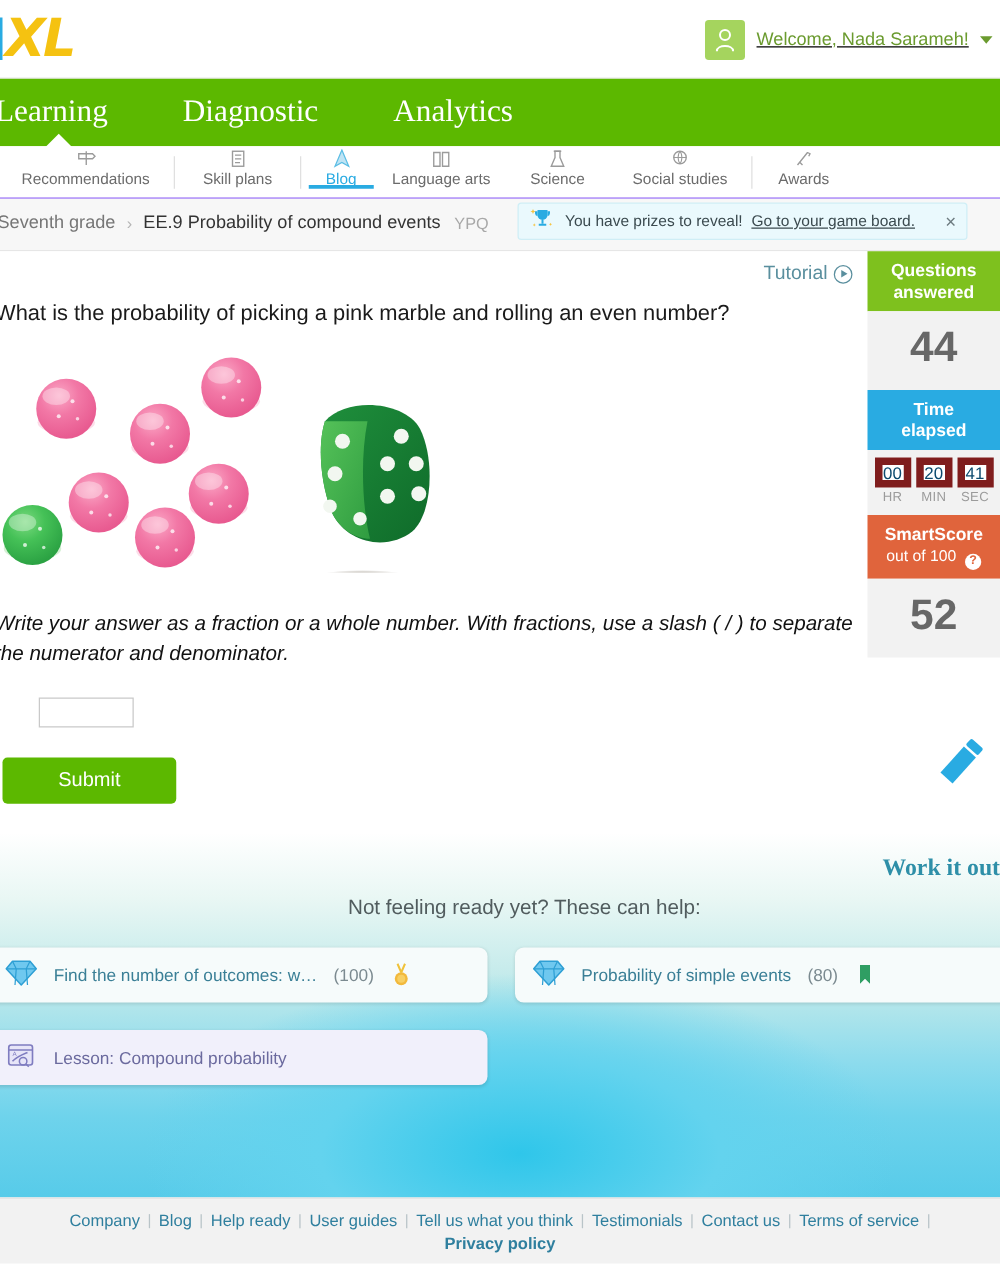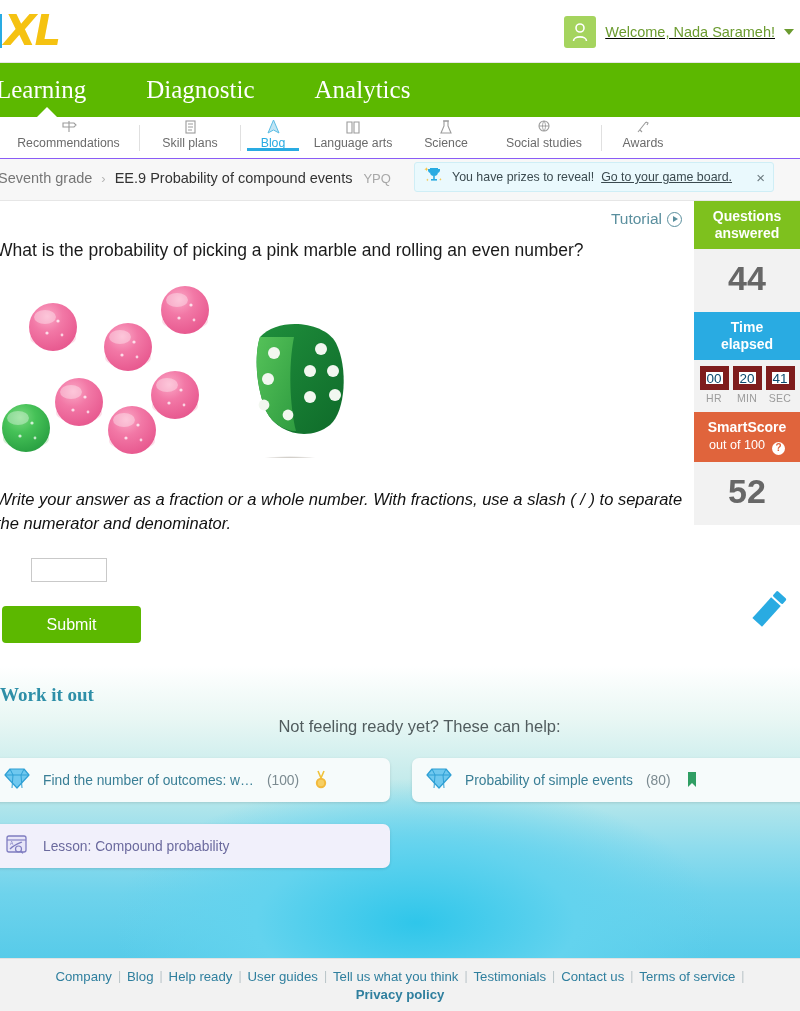--- a/index.html
+++ b/index.html
@@ -174,21 +174,21 @@
 
   
   .workzone {
     position: absolute; top: 666px; left: 0; width: 800px; height: 292px;
     background:
       radial-gradient(ellipse 420px 200px at 52% 88%, #2fc6ea 0%, #63d3ee 38%, rgba(140,226,242,0) 72%),
       linear-gradient(180deg, #ffffff 0%, #e9f7f4 18%, #bfe9ea 42%, #8fdced 62%, #6ed3ec 78%, #57cbe9 100%);
     overflow: hidden;
   }
   .wi-title {
-    text-align:left; color: #2e8fa8; font-size: 19px; font-weight: bold;
+    text-align:right; color: #2e8fa8; font-size: 19px; font-weight: bold;
     font-family: "Liberation Serif", serif; padding-top: 18px;
   }
   .wi-sub { text-align:center; color: #515c5e; font-size: 16.5px; padding-top: 11px; margin-left: 39px; }
   .cards { position: relative; margin-top: 22px; }
   .card {
     position: absolute; height: 44px; border-radius: 7px; background: #f6fbfb;
     display:flex; align-items:center; gap: 13px; padding-left: 14px;
     box-shadow: 0 1px 3px rgba(0,0,0,.12); cursor: pointer;
   }
   .card.c1 { left: -10px; top: 0; width: 400px; }

